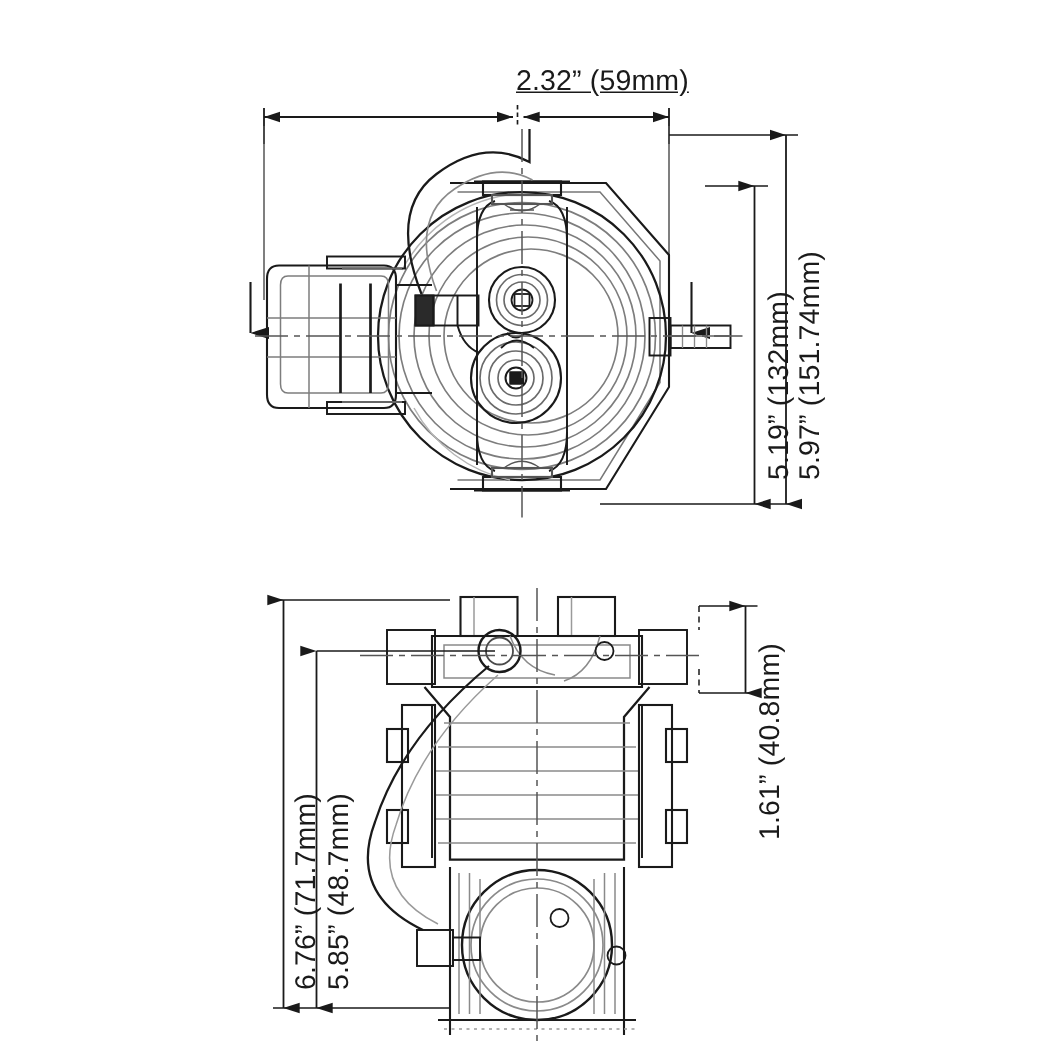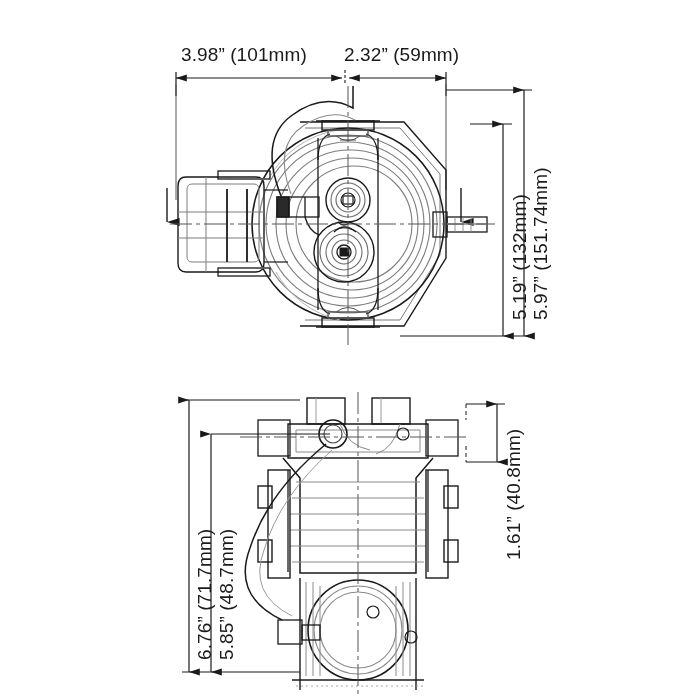--- a/index.html
+++ b/index.html
@@ -338,23 +338,22 @@
 
     <g stroke="#1a1a1a" fill="none">
       <line x1="497" y1="404" x2="497" y2="462" stroke-width="1.2" marker-start="url(#arrU)" marker-end="url(#arrD)"></line>
       <line x1="466" y1="404" x2="505" y2="404" stroke-width="1.1"></line>
       <line x1="466" y1="462" x2="505" y2="462" stroke-width="1.1"></line>
       <line x1="466" y1="404" x2="466" y2="420" stroke-width="1" stroke-dasharray="4,3"></line>
       <line x1="466" y1="446" x2="466" y2="462" stroke-width="1" stroke-dasharray="4,3"></line>
     </g>
   </svg>
 
-  <div class="dim-label" style="left:181px; top:44px;">3.98” (101mm)</div>
-
-  <div class="dim-label" style="left:344px; top:44px;">2.32” (59mm)</div>
+
+  <div class="dim-label" style="left:344px; top:44px;text-decoration:underline;">2.32” (59mm)</div>
 
   <div class="dim-label rot-label" style="left:509px; top:320px;">5.19” (132mm)</div>
 
   <div class="dim-label rot-label" style="left:530px; top:320px;">5.97” (151.74mm)</div>
 
   <div class="dim-label rot-label" style="left:194px; top:660px;">6.76” (71.7mm)</div>
 
   <div class="dim-label rot-label" style="left:216px; top:660px;">5.85” (48.7mm)</div>
 
   <div class="dim-label rot-label" style="left:503px; top:560px;">1.61” (40.8mm)</div>

